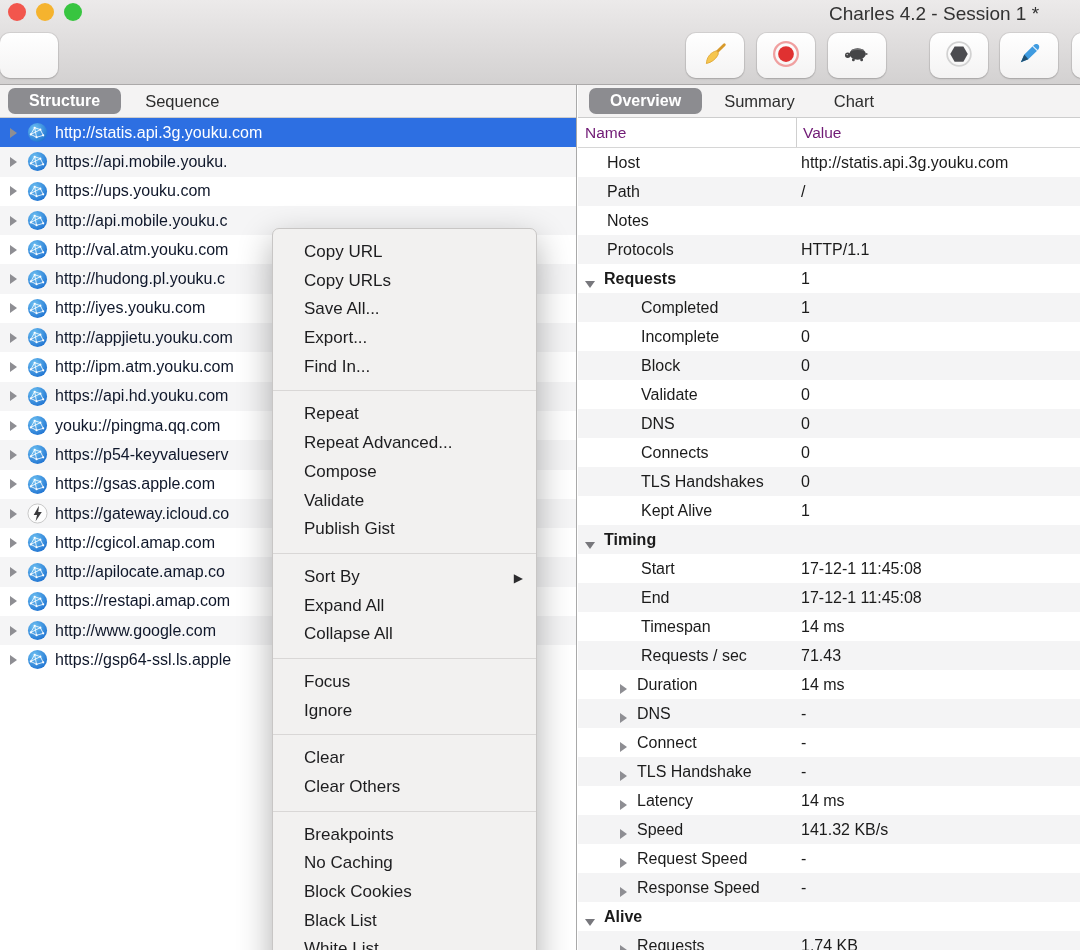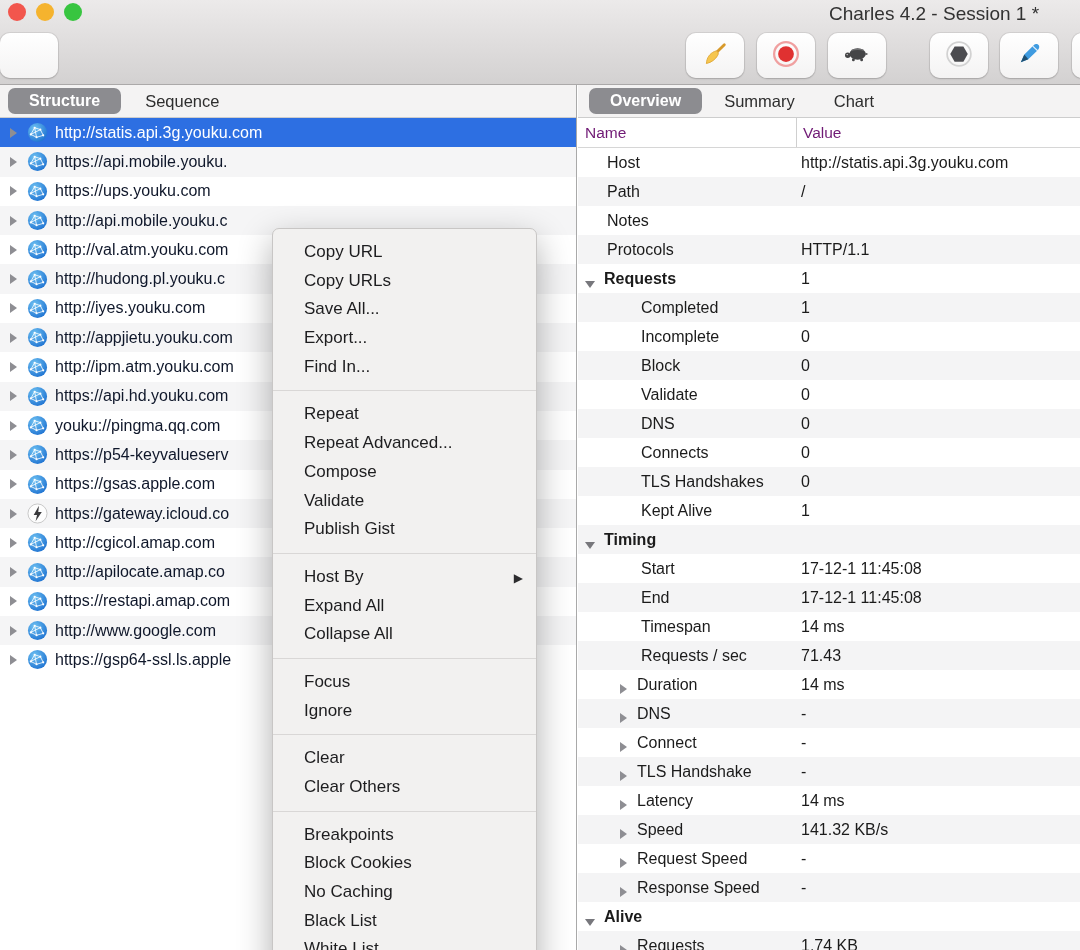--- a/index.html
+++ b/index.html
@@ -858,21 +858,21 @@
     <span class="mlabel">Compose</span>
   </div>
         <div class="mi">
     <span class="mlabel">Validate</span>
   </div>
         <div class="mi">
     <span class="mlabel">Publish Gist</span>
   </div>
         <div class="msep"></div>
         <div class="mi">
-    <span class="mlabel">Host By</span>
+    <span class="mlabel">Sort By</span>
   <span class="msub">▶</span></div>
         <div class="mi">
     <span class="mlabel">Expand All</span>
   </div>
         <div class="mi">
     <span class="mlabel">Collapse All</span>
   </div>
         <div class="msep"></div>
         <div class="mi">
     <span class="mlabel">Focus</span>
@@ -885,26 +885,26 @@
     <span class="mlabel">Clear</span>
   </div>
         <div class="mi">
     <span class="mlabel">Clear Others</span>
   </div>
         <div class="msep"></div>
         <div class="mi">
     <span class="mlabel">Breakpoints</span>
   </div>
         <div class="mi">
+    <span class="mlabel">No Caching</span>
+  </div>
+        <div class="mi">
     <span class="mlabel">Block Cookies</span>
   </div>
         <div class="mi">
-    <span class="mlabel">No Caching</span>
-  </div>
-        <div class="mi">
     <span class="mlabel">Black List</span>
   </div>
         <div class="mi">
     <span class="mlabel">White List</span>
   </div>
       </div>
   </div>
 </div>
 
 </body></html>

